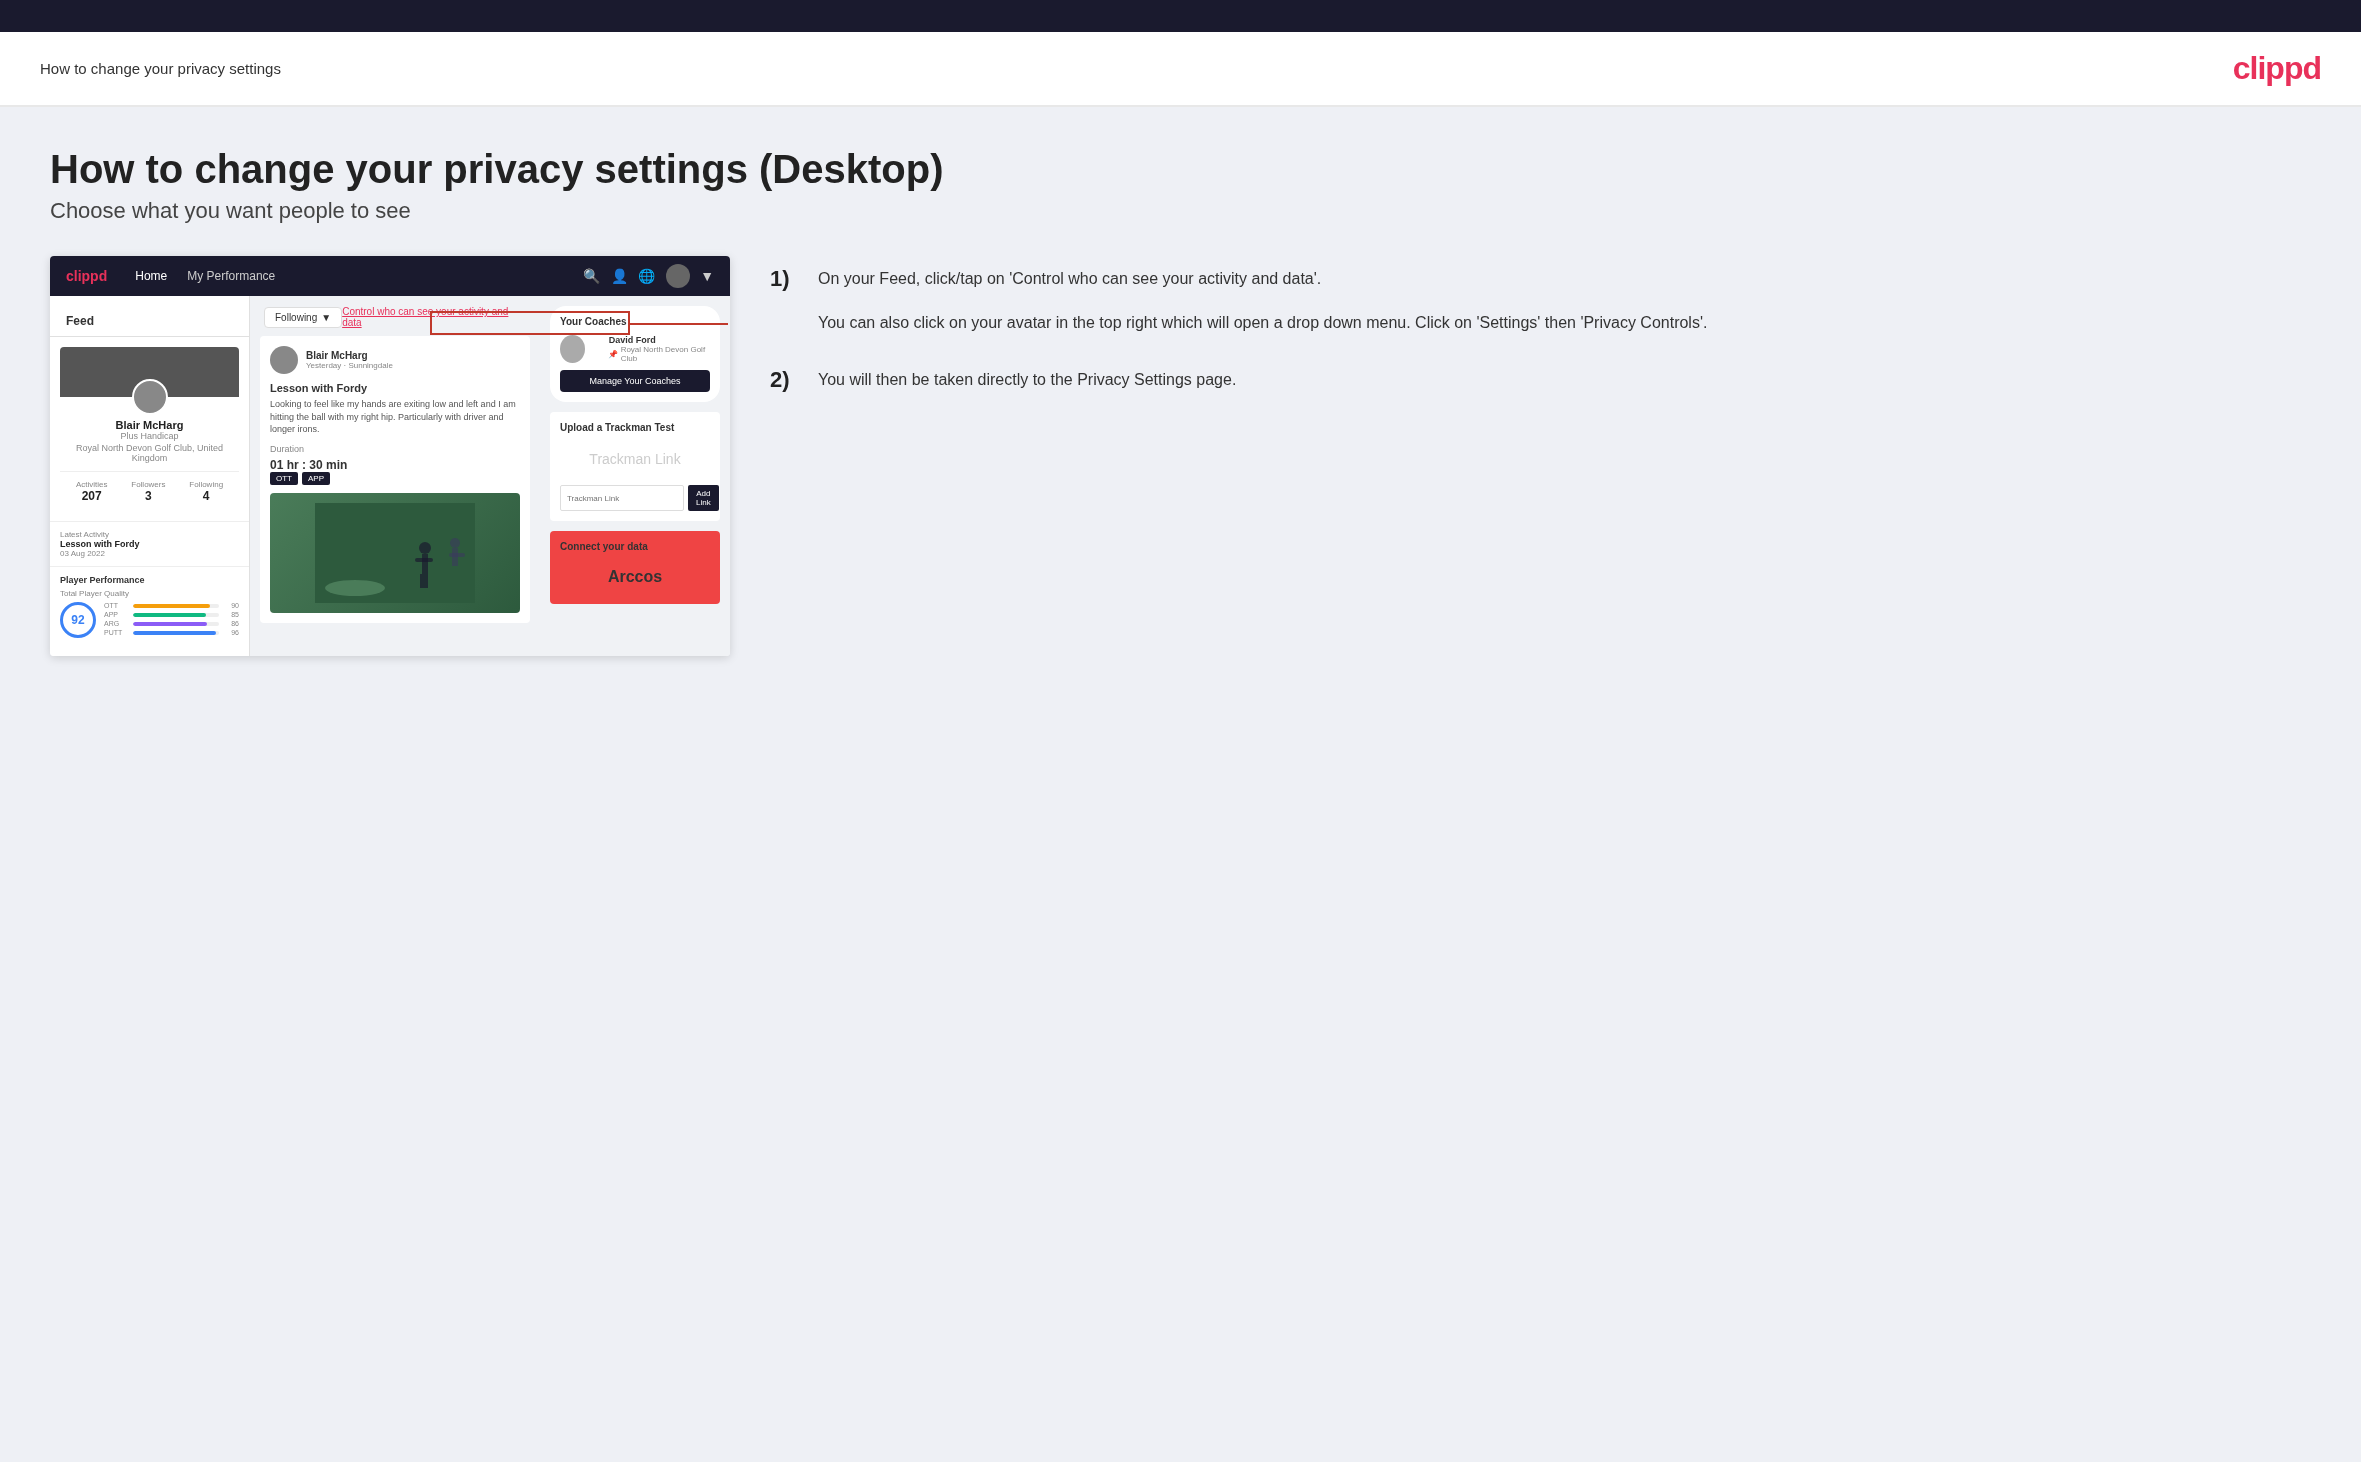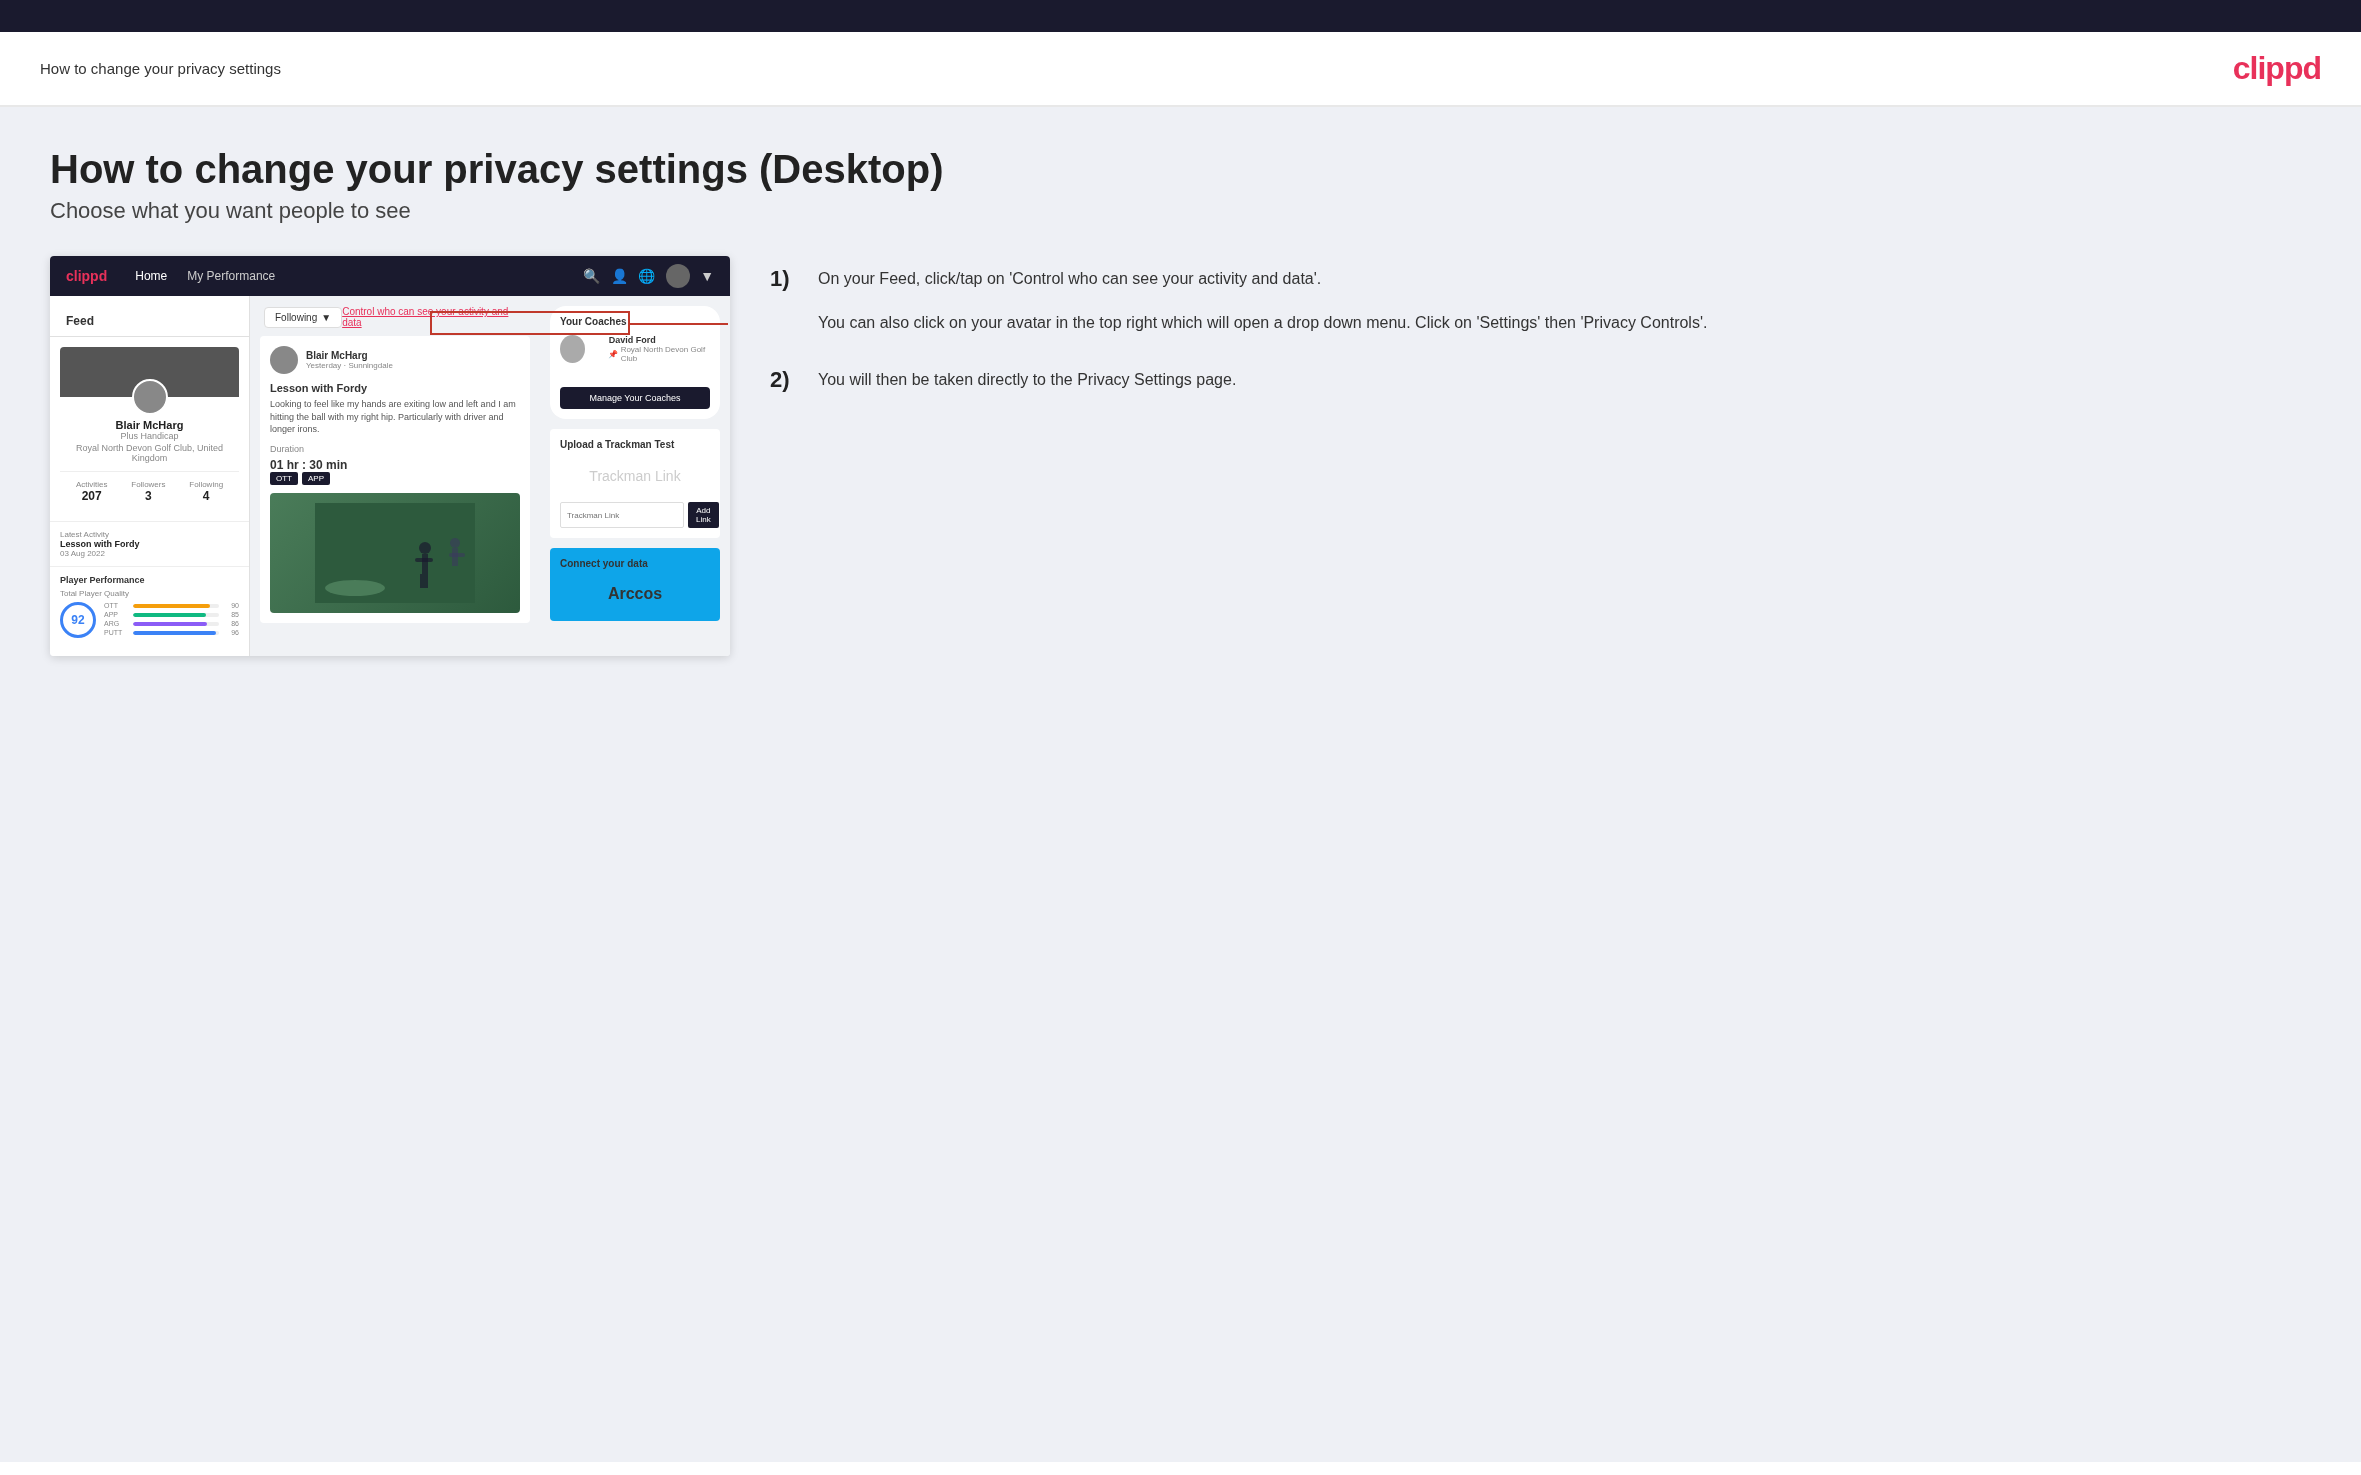--- a/index.html
+++ b/index.html
@@ -435,21 +435,21 @@
       font-size: 10px;
       font-weight: bold;
       color: #333;
       margin-bottom: 8px;
     }
 
     .app-coach-item {
       display: flex;
       align-items: center;
       gap: 24px;
-      margin-bottom: 24px;
+      margin-bottom: 7px;
     }
 
     .app-coach-avatar {
       width: 28px;
       height: 28px;
       background: #aaa;
       border-radius: 50%;
     }
 
     .app-coach-name {
@@ -516,21 +516,21 @@
     .app-trackman-add-btn {
       background: #1a1a2e;
       color: #fff;
       border: none;
       border-radius: 2px;
       padding: 4px 8px;
       font-size: 8px;
     }
 
     .app-connect-card {
-      background: #0ea5e9;
+      background: #ef4444;
       border-radius: 4px;
       padding: 10px;
     }
 
     .app-connect-title {
       font-size: 10px;
       font-weight: bold;
       color: #333;
       margin-bottom: 8px;
     }

